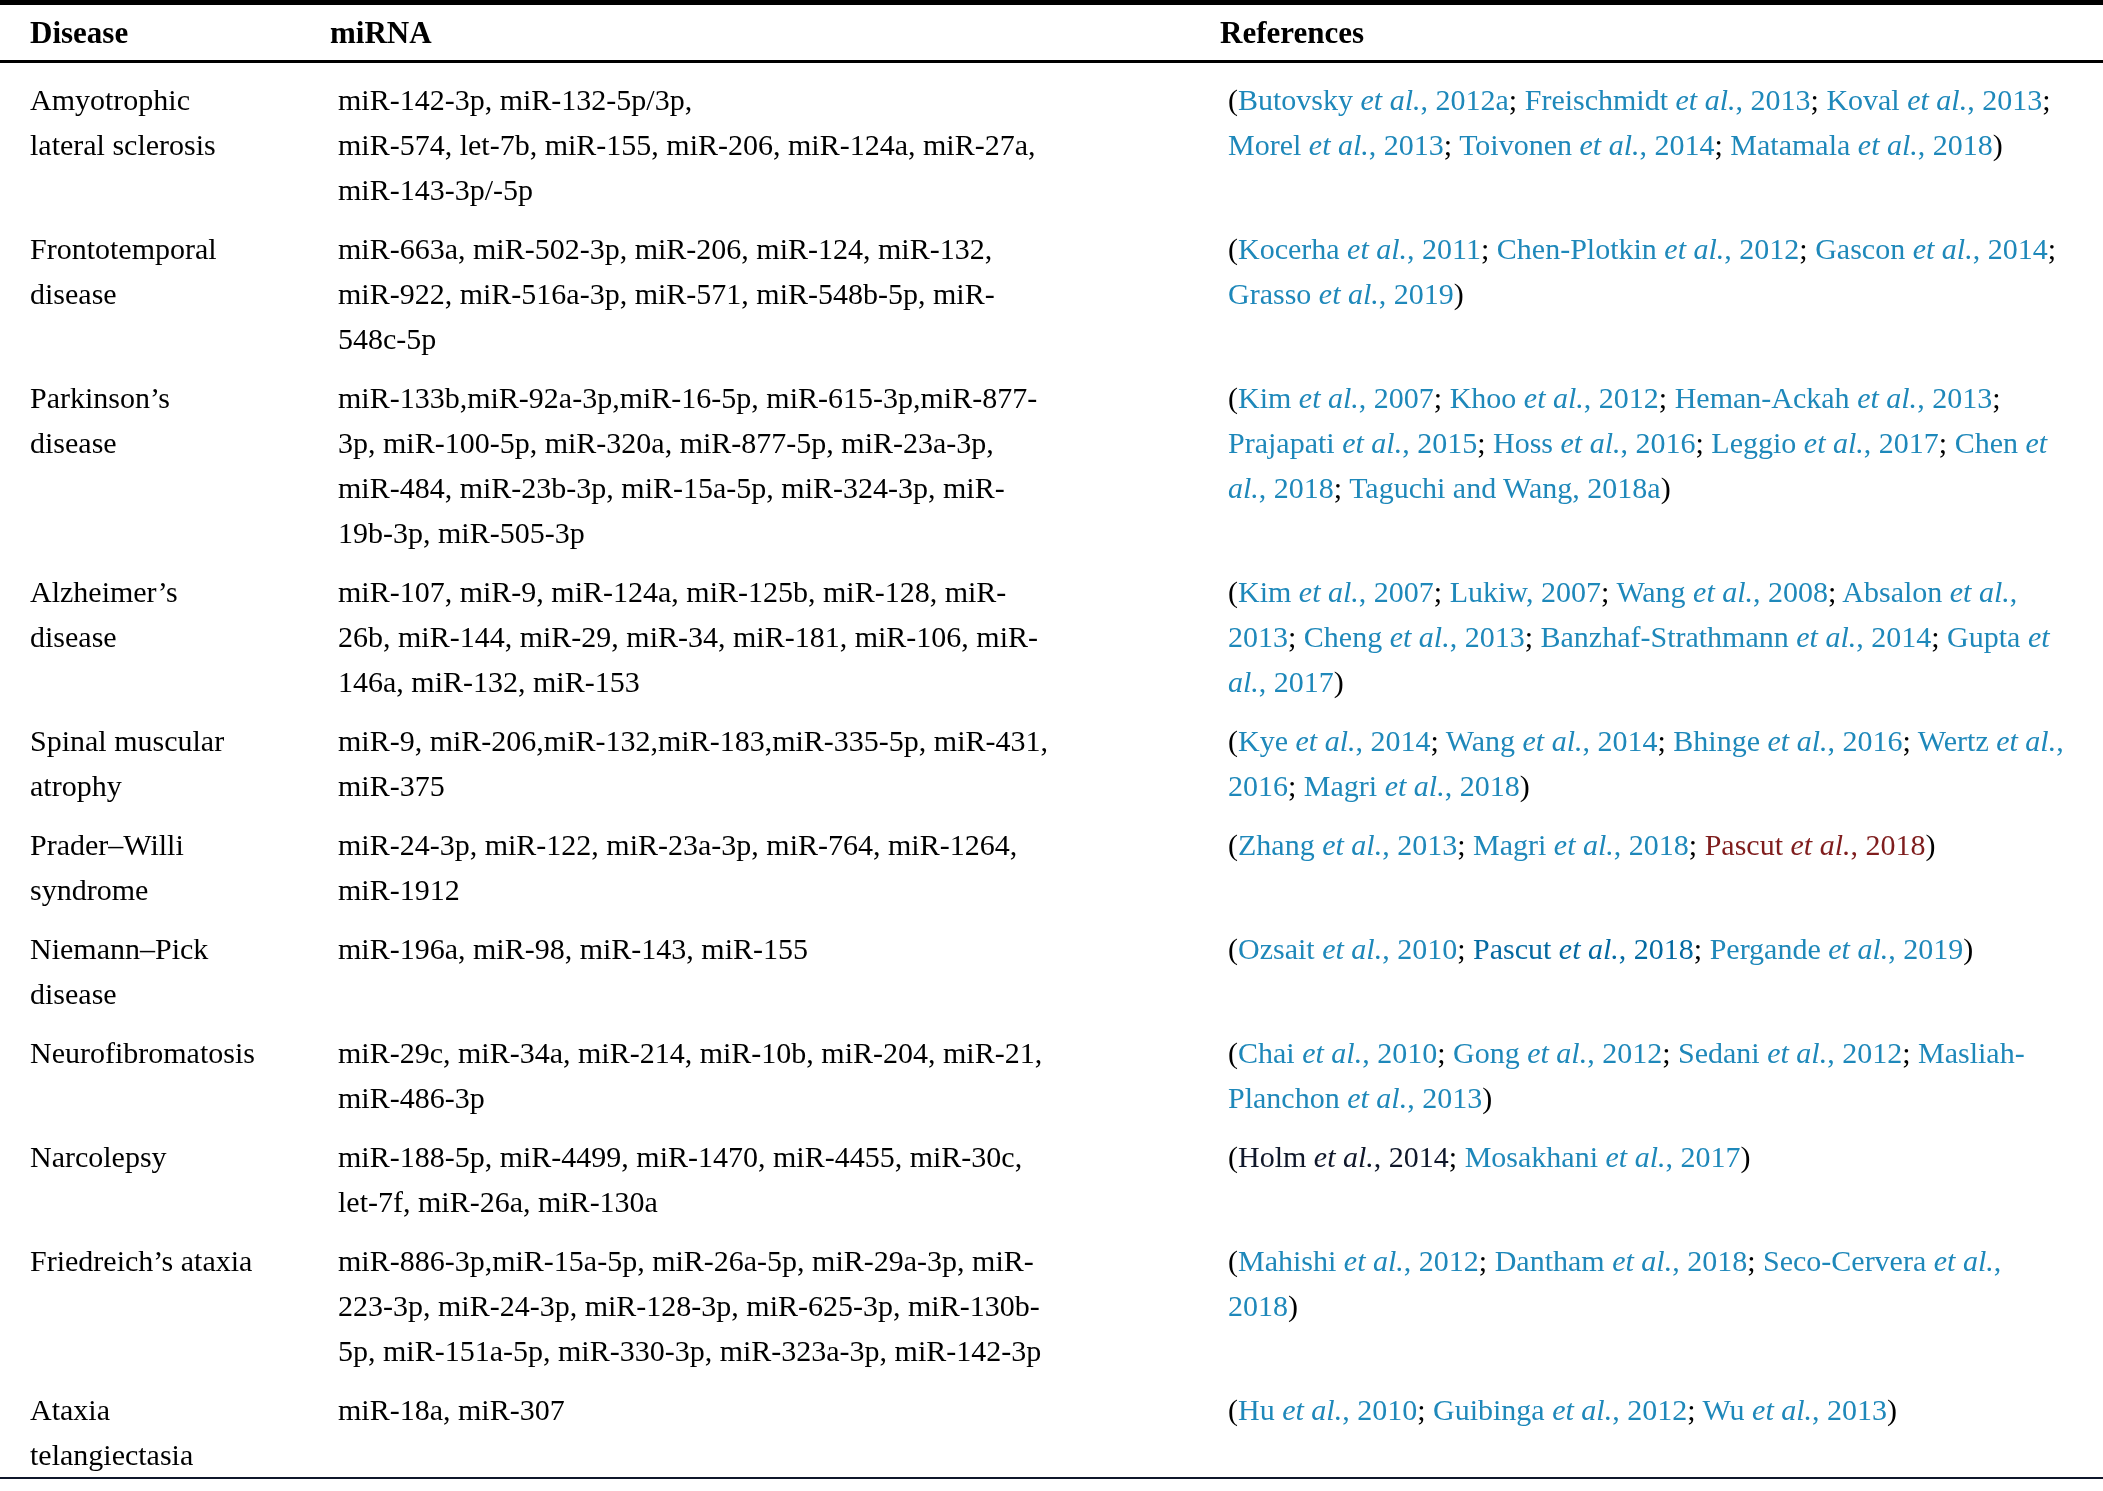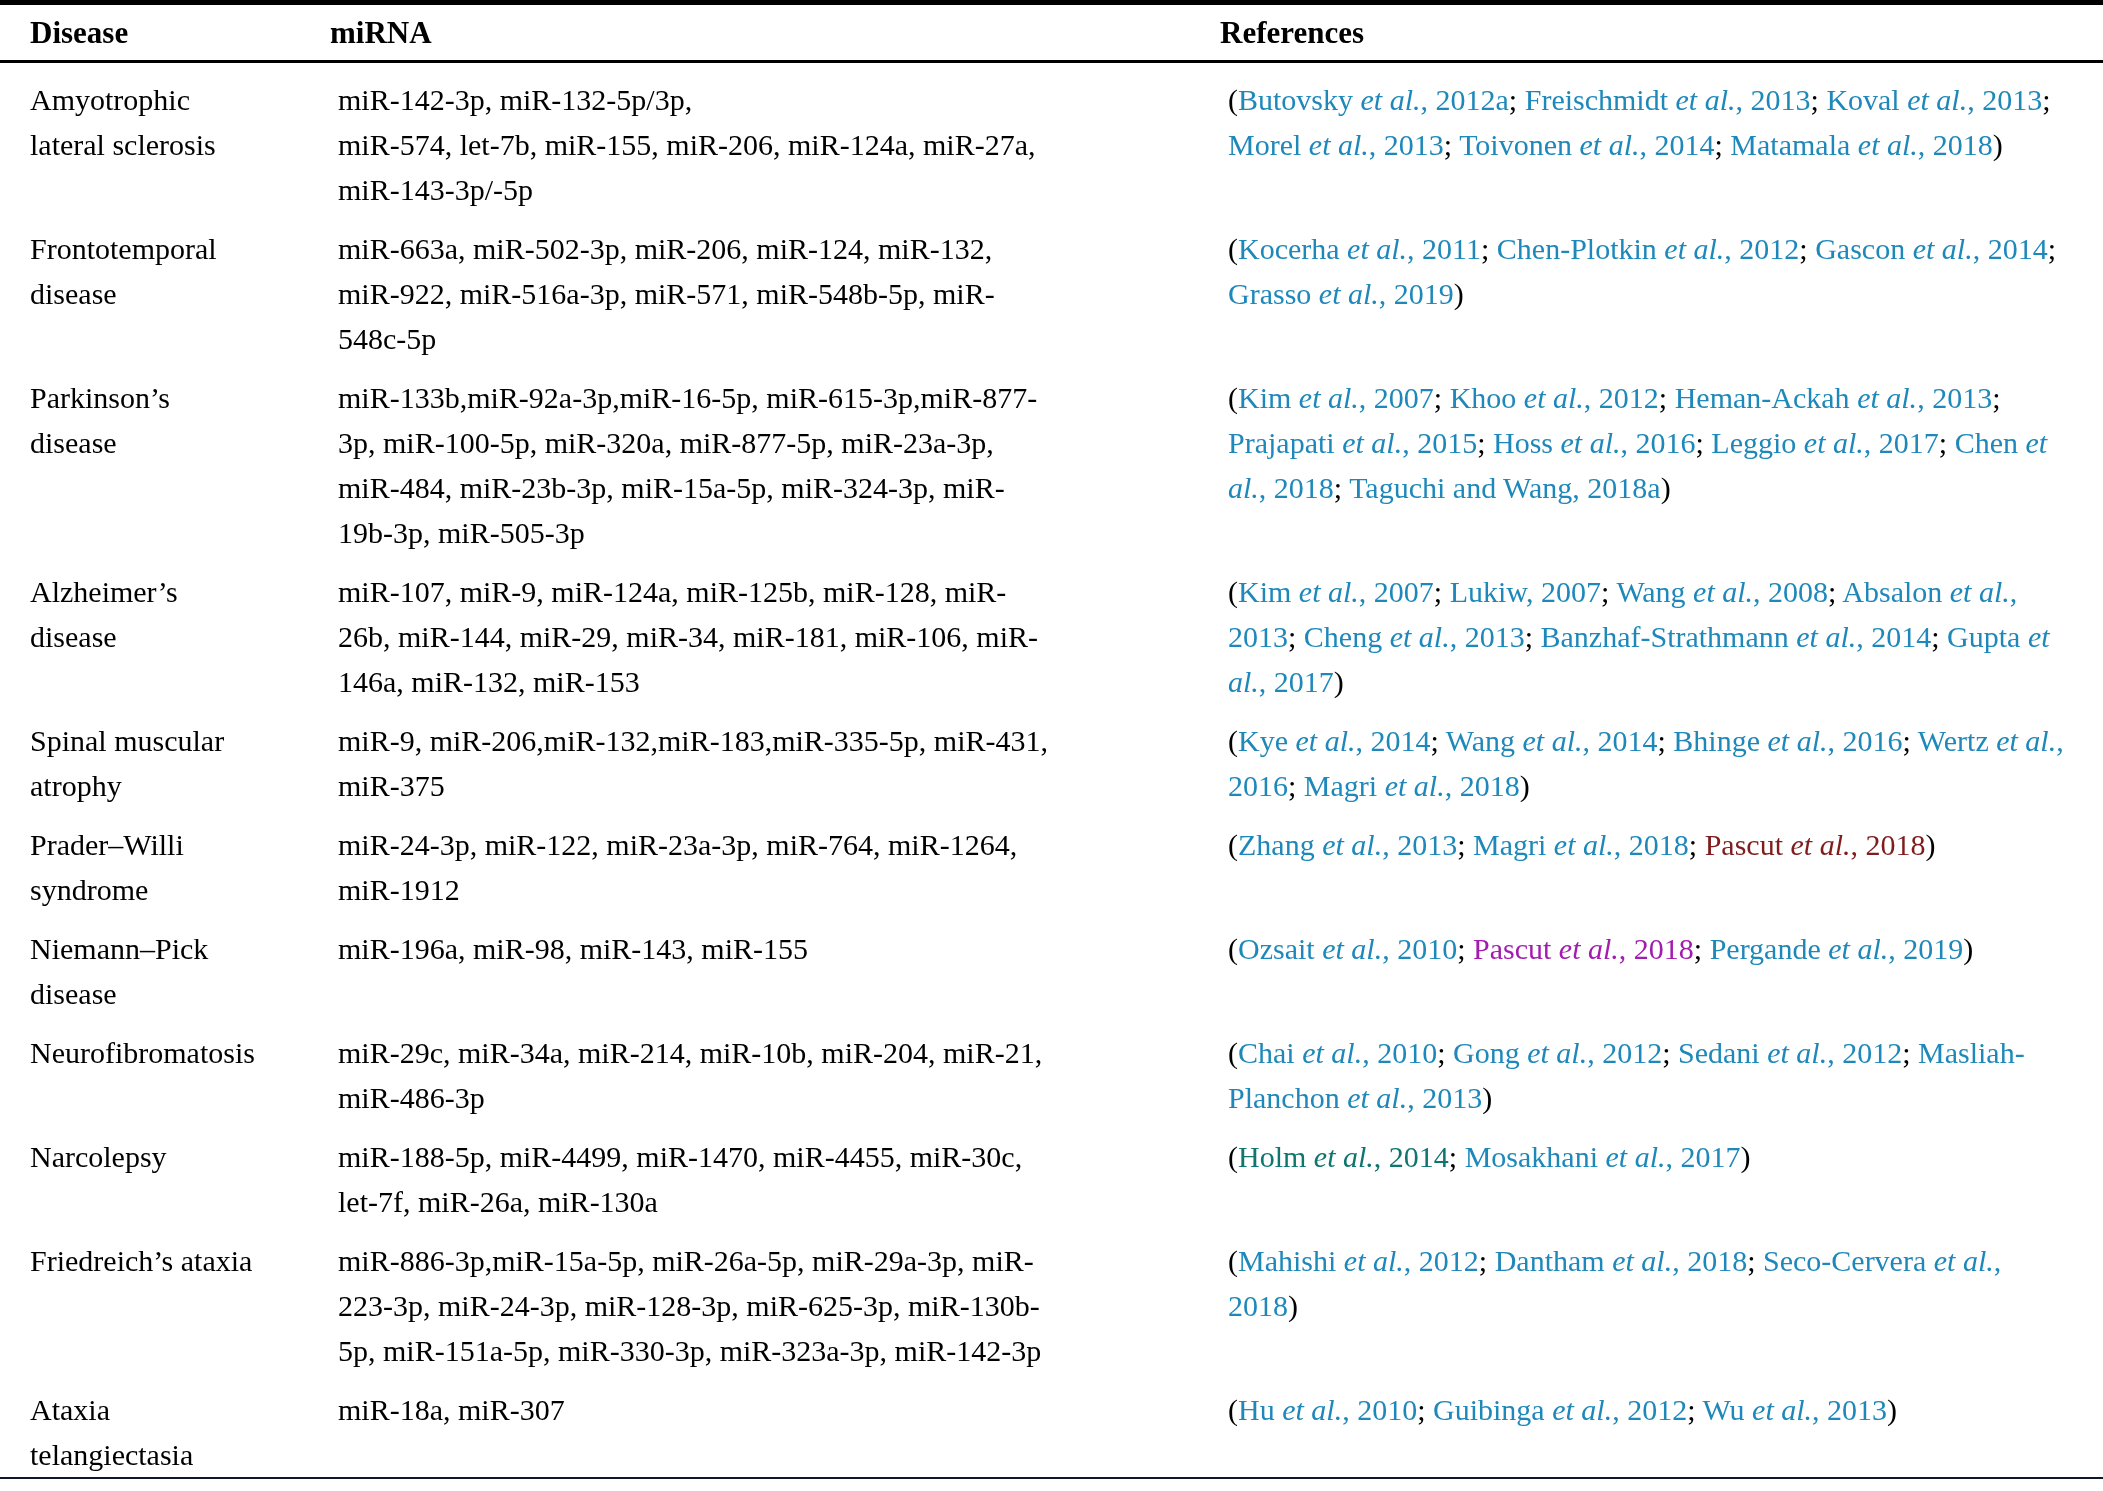--- a/index.html
+++ b/index.html
@@ -104,33 +104,33 @@
         <td class="cell-disease">Prader–Willi
 syndrome</td>
         <td class="cell-mirna">miR-24-3p, miR-122, miR-23a-3p, miR-764, miR-1264,
 miR-1912</td>
         <td class="cell-refs"><span>(</span><span class="citation" style="color: rgb(30, 136, 186);">Zhang <i>et al.</i>, 2013</span><span>; </span><span class="citation" style="color: rgb(30, 136, 186);">Magri <i>et al.</i>, 2018</span><span>; </span><span class="citation" style="color: #7f1d1d;">Pascut <i>et al.</i>, 2018</span><span>)</span></td>
       </tr>
       <tr>
         <td class="cell-disease">Niemann–Pick
 disease</td>
         <td class="cell-mirna">miR-196a, miR-98, miR-143, miR-155</td>
-        <td class="cell-refs"><span>(</span><span class="citation" style="color: rgb(30, 136, 186);">Ozsait <i>et al.</i>, 2010</span><span>; </span><span class="citation" style="color: #a21caf;">Pascut <i>et al.</i>, 2018</span><span>; </span><span class="citation" style="color: rgb(30, 136, 186);">Pergande <i>et al.</i>, 2019</span><span>)</span></td>
+        <td class="cell-refs"><span>(</span><span class="citation" style="color: rgb(30, 136, 186);">Ozsait <i>et al.</i>, 2010</span><span>; </span><span class="citation" style="color: #0369a1;">Pascut <i>et al.</i>, 2018</span><span>; </span><span class="citation" style="color: rgb(30, 136, 186);">Pergande <i>et al.</i>, 2019</span><span>)</span></td>
       </tr>
       <tr>
         <td class="cell-disease">Neurofibromatosis</td>
         <td class="cell-mirna">miR-29c, miR-34a, miR-214, miR-10b, miR-204, miR-21,
 miR-486-3p</td>
         <td class="cell-refs"><span>(</span><span class="citation" style="color: rgb(30, 136, 186);">Chai <i>et al.</i>, 2010</span><span>; </span><span class="citation" style="color: rgb(30, 136, 186);">Gong <i>et al.</i>, 2012</span><span>; </span><span class="citation" style="color: rgb(30, 136, 186);">Sedani <i>et al.</i>, 2012</span><span>; </span><span class="citation" style="color: rgb(30, 136, 186);">Masliah-Planchon <i>et al.</i>, 2013</span><span>)</span></td>
       </tr>
       <tr>
         <td class="cell-disease">Narcolepsy</td>
         <td class="cell-mirna">miR-188-5p, miR-4499, miR-1470, miR-4455, miR-30c,
 let-7f, miR-26a, miR-130a</td>
-        <td class="cell-refs"><span>(</span><span class="citation" style="color: #0f766e;">Holm <i>et al.</i>, 2014</span><span>; </span><span class="citation" style="color: rgb(30, 136, 186);">Mosakhani <i>et al.</i>, 2017</span><span>)</span></td>
+        <td class="cell-refs"><span>(</span><span class="citation" style="color: #0f172a;">Holm <i>et al.</i>, 2014</span><span>; </span><span class="citation" style="color: rgb(30, 136, 186);">Mosakhani <i>et al.</i>, 2017</span><span>)</span></td>
       </tr>
       <tr>
         <td class="cell-disease">Friedreich’s ataxia</td>
         <td class="cell-mirna">miR-886-3p,miR-15a-5p, miR-26a-5p, miR-29a-3p, miR-
 223-3p, miR-24-3p, miR-128-3p, miR-625-3p, miR-130b-
 5p, miR-151a-5p, miR-330-3p, miR-323a-3p, miR-142-3p</td>
         <td class="cell-refs"><span>(</span><span class="citation" style="color: rgb(30, 136, 186);">Mahishi <i>et al.</i>, 2012</span><span>; </span><span class="citation" style="color: rgb(30, 136, 186);">Dantham <i>et al.</i>, 2018</span><span>; </span><span class="citation" style="color: rgb(30, 136, 186);">Seco-Cervera <i>et al.</i>, 2018</span><span>)</span></td>
       </tr>
       <tr>
         <td class="cell-disease">Ataxia

